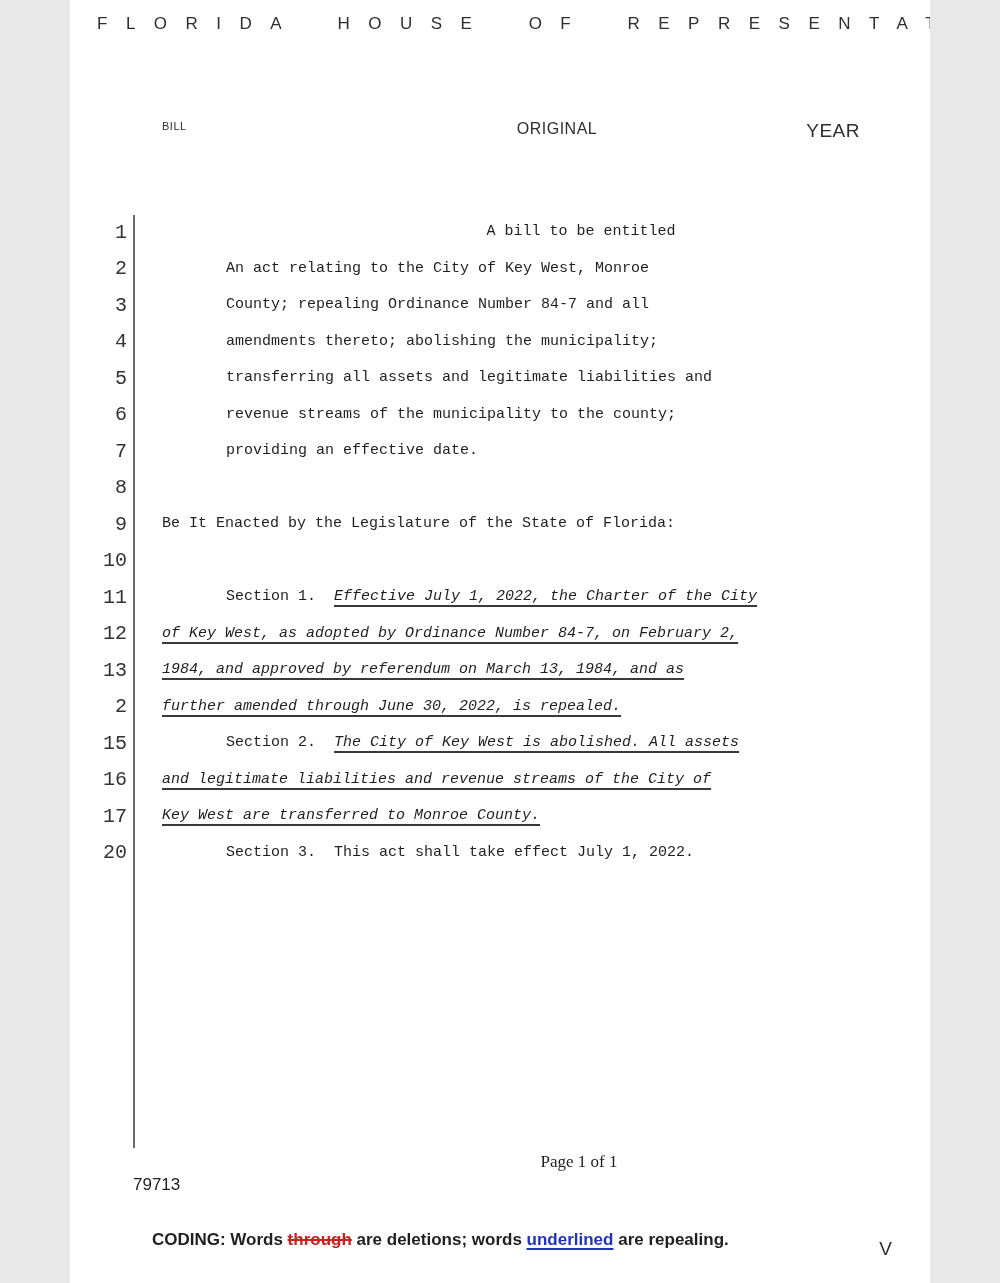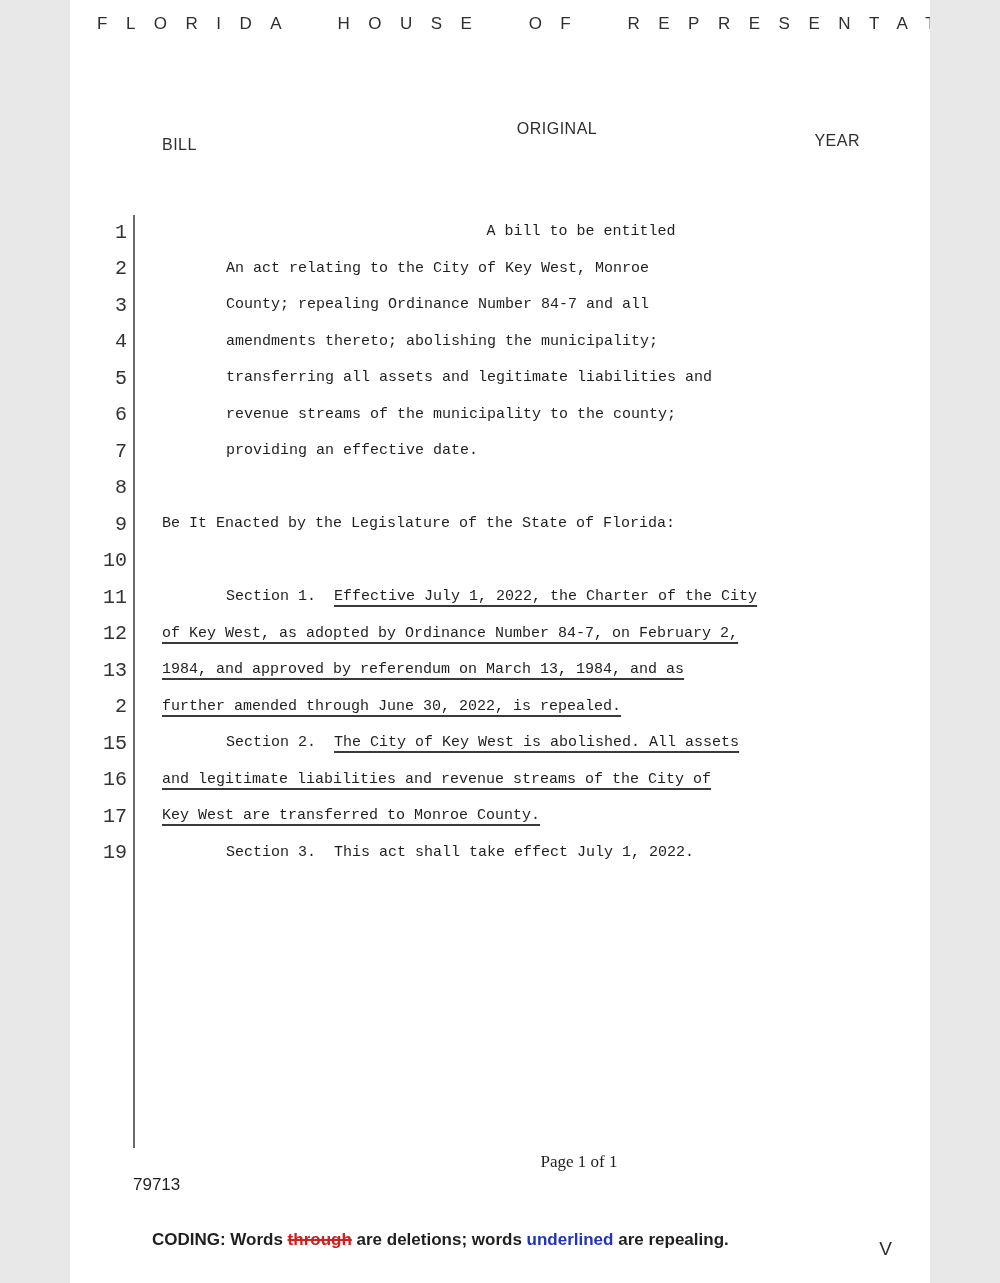--- a/index.html
+++ b/index.html
@@ -21,23 +21,23 @@
     color:var(--text);
   }
   
   .chamber-title{
     position:absolute;left:27px;top:14px;
     font-size:17px;font-weight:400;color:var(--muted);
     letter-spacing:18.5px;word-spacing:15px;white-space:nowrap;
   }
   
   .labels-row{position:absolute;left:0;top:120px;width:100%;height:22px;}
-  .label-bill{position:absolute;left:92px;top:16px;font-size:16px;color:var(--muted);letter-spacing:.5px;}
+  .label-bill{position:absolute;left:92px;top:0;font-size:11px;color:var(--muted);letter-spacing:.5px;}
   .label-original{position:absolute;left:487px;top:0;transform:translateX(-50%);font-size:16px;color:var(--muted);letter-spacing:.5px;}
-  .label-year{position:absolute;right:70px;top:12px;font-size:16px;color:var(--muted);letter-spacing:.5px;}
+  .label-year{position:absolute;right:70px;top:0;font-size:19px;color:var(--muted);letter-spacing:.5px;}
   
   .rule-left{
     position:absolute;left:63px;top:215px;width:2px;height:933px;
     background:var(--rule-left);
   }
   .rule-right{
     position:absolute;left:954px;top:217px;width:2px;height:933px;
     background:var(--rule-right);
   }
   .line-rows{position:absolute;left:0;top:214px;width:1000px;}
@@ -54,36 +54,37 @@
     font-size:15px;line-height:36.5px;color:var(--text);
     white-space:pre;overflow:visible;
   }
   .line-text.center{text-align:center;}
   .line-text.indent{padding-left:64px;}
   .seg-underline{
     text-decoration:underline;
     text-decoration-thickness:1.5px;
     text-underline-offset:5px;
     text-decoration-color:#3a3a3a;
+    font-style:italic;
   }
   
   .page-indicator{
     position:absolute;left:509px;top:1152px;transform:translateX(-50%);
     font-size:17px;color:var(--text);font-family:Liberation Serif, serif;
   }
   .bill-number{
     position:absolute;left:63px;top:1175px;
     font-size:17px;color:var(--text);
   }
   .coding-line{
     position:absolute;left:63px;top:1210px;
     font-size:17px;font-weight:600;color:var(--text);white-space:pre;
   }
   .coding-stricken{color:var(--stricken-red);text-decoration:line-through;text-decoration-thickness:1.5px;}
-  .coding-underlined{color:var(--underlined-blue);text-decoration-thickness:1.5px;text-underline-offset:3px;margin-top:40px;}
+  .coding-underlined{color:var(--underlined-blue);text-decoration:underline;text-decoration-thickness:1.5px;text-underline-offset:3px;margin-top:40px;}
   .version-mark{
     position:absolute;right:38px;top:1238px;
     font-size:19px;font-weight:500;color:var(--muted);
   }
 </style>
 </head>
 <body>
 
 <div class="page">
 
@@ -161,21 +162,21 @@
       </div>
       <div class="line-row">
         <span class="line-number">16</span>
         <span class="line-text"><span class="seg-underline">and legitimate liabilities and revenue streams of the City of</span></span>
       </div>
       <div class="line-row">
         <span class="line-number">17</span>
         <span class="line-text"><span class="seg-underline">Key West are transferred to Monroe County.</span></span>
       </div>
       <div class="line-row">
-        <span class="line-number">19</span>
+        <span class="line-number">20</span>
         <span class="line-text indent"><span>Section 3.  This act shall take effect July 1, 2022.</span></span>
       </div>
     </div>
 
   <div class="page-indicator">Page 1 of 1</div>
 
   <div class="bill-number">79713</div>
 
   <div class="coding-line">
     <span>CODING: Words </span><span class="coding-stricken">through</span><span> are deletions; words </span><span class="coding-underlined">underlined</span><span> are repealing.</span>

